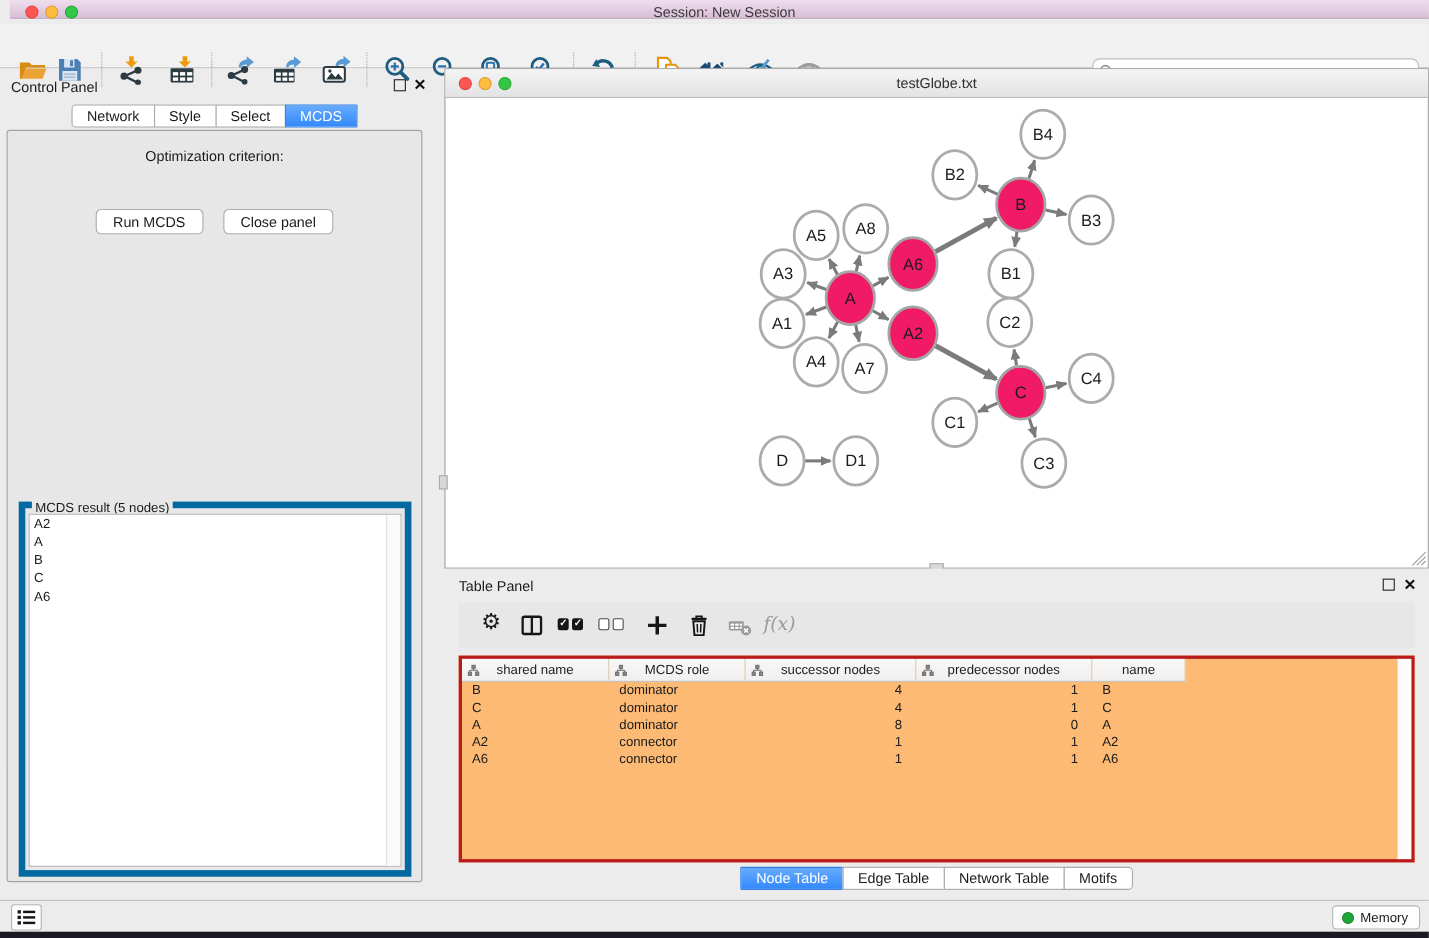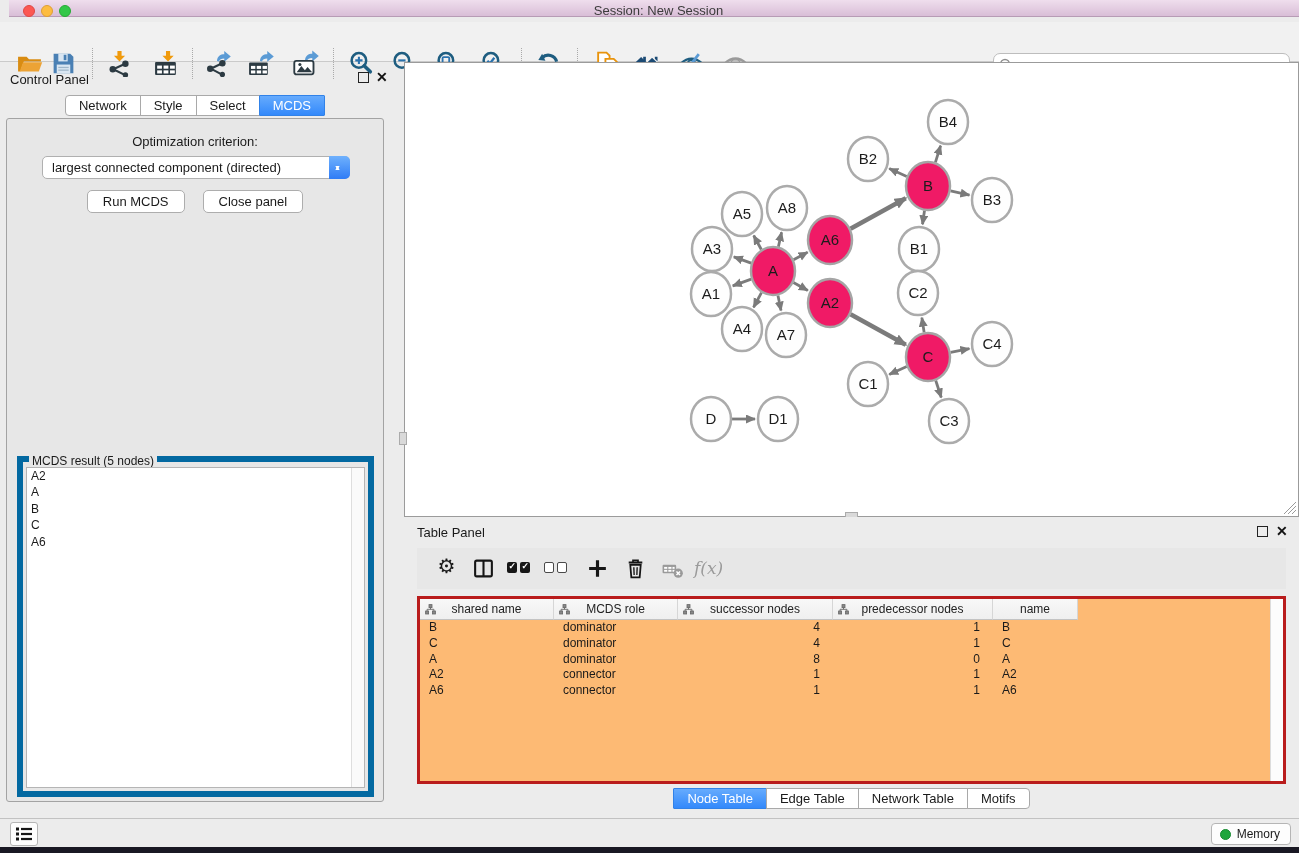--- a/index.html
+++ b/index.html
@@ -273,24 +273,20 @@
   <span class="float-ic" style="left:358px; top:10px"></span>
   <span class="close-ic" style="left:376px; top:10px">✕</span>
   <div class="tabs cptabs">
       <div class="tab first">Network</div>
       <div class="tab">Style</div>
       <div class="tab">Select</div>
       <div class="tab active last">MCDS</div>
     </div>
   <div class="cpbox">
     <div class="opt-label">Optimization criterion:</div>
-    <div class="cselect">
-      <span>largest connected component (directed)</span>
-      <span class="cselect-cap"></span>
-    </div>
     <div class="cpbtns">
       <button class="btn">Run MCDS</button>
       <button class="btn">Close panel</button>
     </div>
     <div class="groupbox">
       <span class="groupbox-label">MCDS result (5 nodes)</span>
       <div class="result-list">
         <div>
             <div class="result-item">A2</div>
             <div class="result-item">A</div>
@@ -298,20 +294,26 @@
             <div class="result-item">C</div>
             <div class="result-item">A6</div>
           </div>
         <div class="result-scroll"></div>
       </div>
     </div>
   </div>
 </div>
 
 <div class="netframe">
+  <div class="netbar">
+    <span class="traffic t-red" style="left:12px; top:7px"></span>
+    <span class="traffic t-yellow" style="left:30px; top:7px"></span>
+    <span class="traffic t-green" style="left:48px; top:7px"></span>
+    <div class="title">testGlobe.txt</div>
+  </div>
   <svg class="netcanvas" viewBox="0 0 893 426">
     <defs>
       <marker id="arrowhead" markerUnits="userSpaceOnUse" markerWidth="14" markerHeight="12" refX="9" refY="4.5" orient="auto">
           <path d="M0 0L10 4.5L0 9z" fill="#7b7b7b"></path>
         </marker>
       <marker id="arrowheadBig" markerUnits="userSpaceOnUse" markerWidth="17" markerHeight="14" refX="11" refY="5.5" orient="auto">
           <path d="M0 0L13 5.5L0 11z" fill="#7b7b7b"></path>
         </marker>
     </defs>
     <g id="edges">

